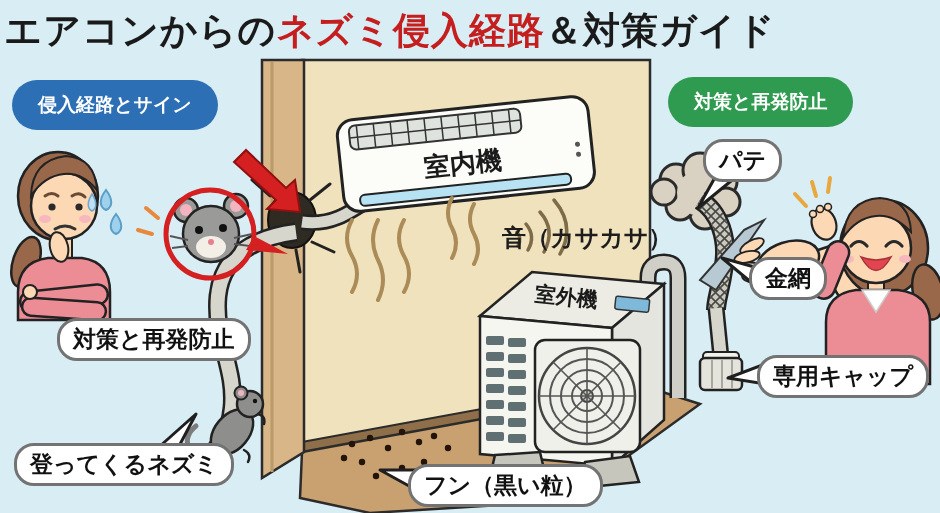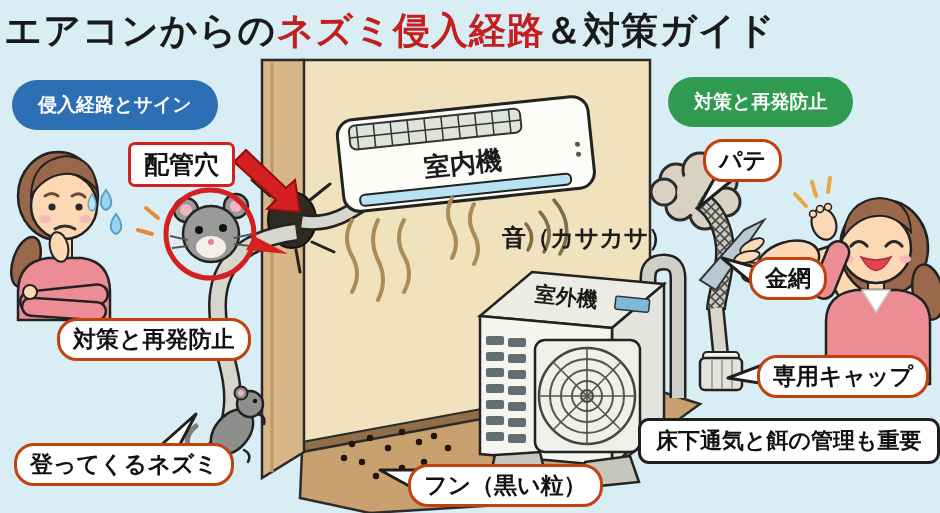--- a/index.html
+++ b/index.html
@@ -16,21 +16,21 @@
     z-index:4; white-space:nowrap;
   }
   #title .hl{color:#c41e1e;}
   .pill{
     position:absolute; z-index:4; color:#ffffff; font-size:19px; font-weight:bold;
     padding:12px 26px; border-radius:26px; white-space:nowrap;
   }
   #pill-left{left:12px; top:80px; background:#2d6fb4;}
   #pill-right{left:668px; top:77px; background:#2f9b50;}
   .bubble{
-    position:absolute; z-index:3; background:#ffffff; border:3px solid #c2410c;
+    position:absolute; z-index:3; background:#ffffff; border:3px solid #737373;
     border-radius:20px; font-size:23px; font-weight:bold; color:#111;
     padding:4px 13px; white-space:nowrap; line-height:1.25;
   }
   .redbox{
     position:absolute; z-index:3; background:#fff; border:3px solid #d42020;
     border-radius:7px; font-size:25px; font-weight:bold; color:#111;
     padding:3px 13px; white-space:nowrap;
   }
   .plain{
     position:absolute; z-index:3; font-weight:bold; color:#1d1d1d;
@@ -270,33 +270,31 @@
     </g>
   </svg>
 
   <div id="title" class="abs">
     <span>エアコンからの</span><span class="hl">ネズミ侵入経路</span><span>＆対策ガイド</span>
   </div>
 
   <div id="pill-left" class="pill">侵入経路とサイン</div>
   <div id="pill-right" class="pill">対策と再発防止</div>
 
-  <div class="redbox" style="left:128px; top:142px;">配管穴</div>
 
   <div class="plain" style="left:462px; top:222px; font-size:24px;margin-left:40px;">音（カサカサ）</div>
 
 
   <div class="bubble" style="left:57px; top:318px;">対策と再発防止</div>
 
   <div class="bubble" style="left:14px; top:443px;">登ってくるネズミ</div>
 
   <div class="bubble" style="left:408px; top:464px;">フン（黒い粒）</div>
 
   <div class="bubble" style="left:703px; top:139px;">パテ</div>
 
   <div class="bubble" style="left:749px; top:257px;">金網</div>
 
   <div class="bubble" style="left:757px; top:355px;">専用キャップ</div>
 
-  <div class="note" style="left:638px; top:418px;">床下通気と餌の管理も重要</div>
 
 
 </div>
 
 </body></html>

